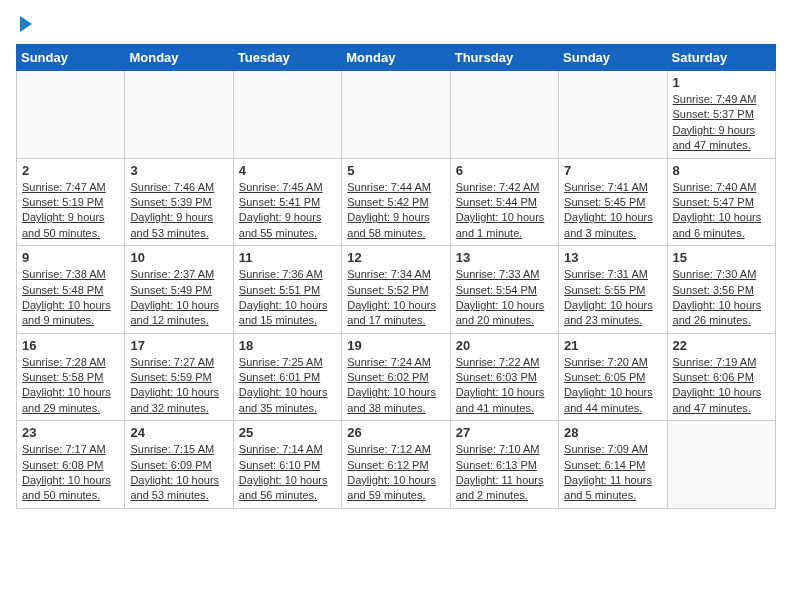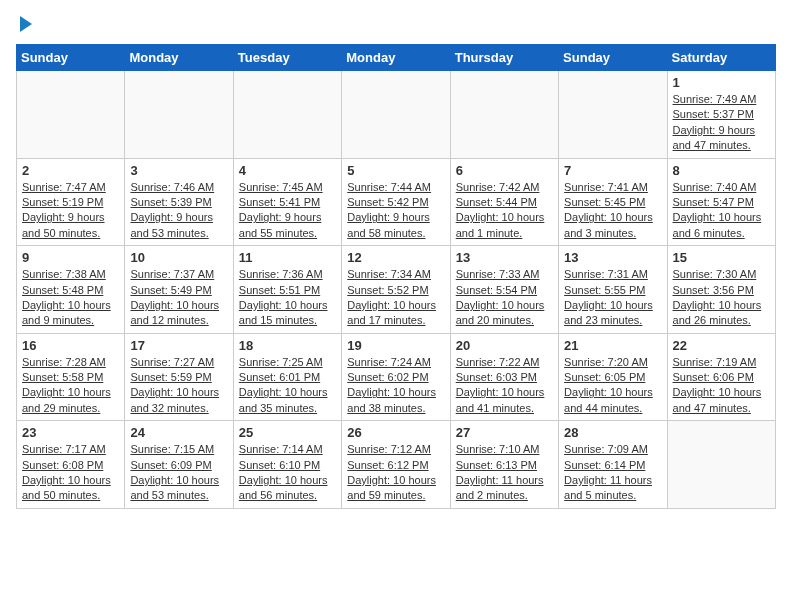--- a/index.html
+++ b/index.html
@@ -142,21 +142,21 @@
       </tr>
       <tr>
         <td>
           <span class="day-number">9</span>
           <div class="day-info">Sunrise: 7:38 AM
 Sunset: 5:48 PM
 Daylight: 10 hours and 9 minutes.</div>
         </td>
         <td>
           <span class="day-number">10</span>
-          <div class="day-info">Sunrise: 7:37 AM
+          <div class="day-info">Sunrise: 2:37 AM
 Sunset: 5:49 PM
 Daylight: 10 hours and 12 minutes.</div>
         </td>
         <td>
           <span class="day-number">11</span>
           <div class="day-info">Sunrise: 7:36 AM
 Sunset: 5:51 PM
 Daylight: 10 hours and 15 minutes.</div>
         </td>
         <td>

